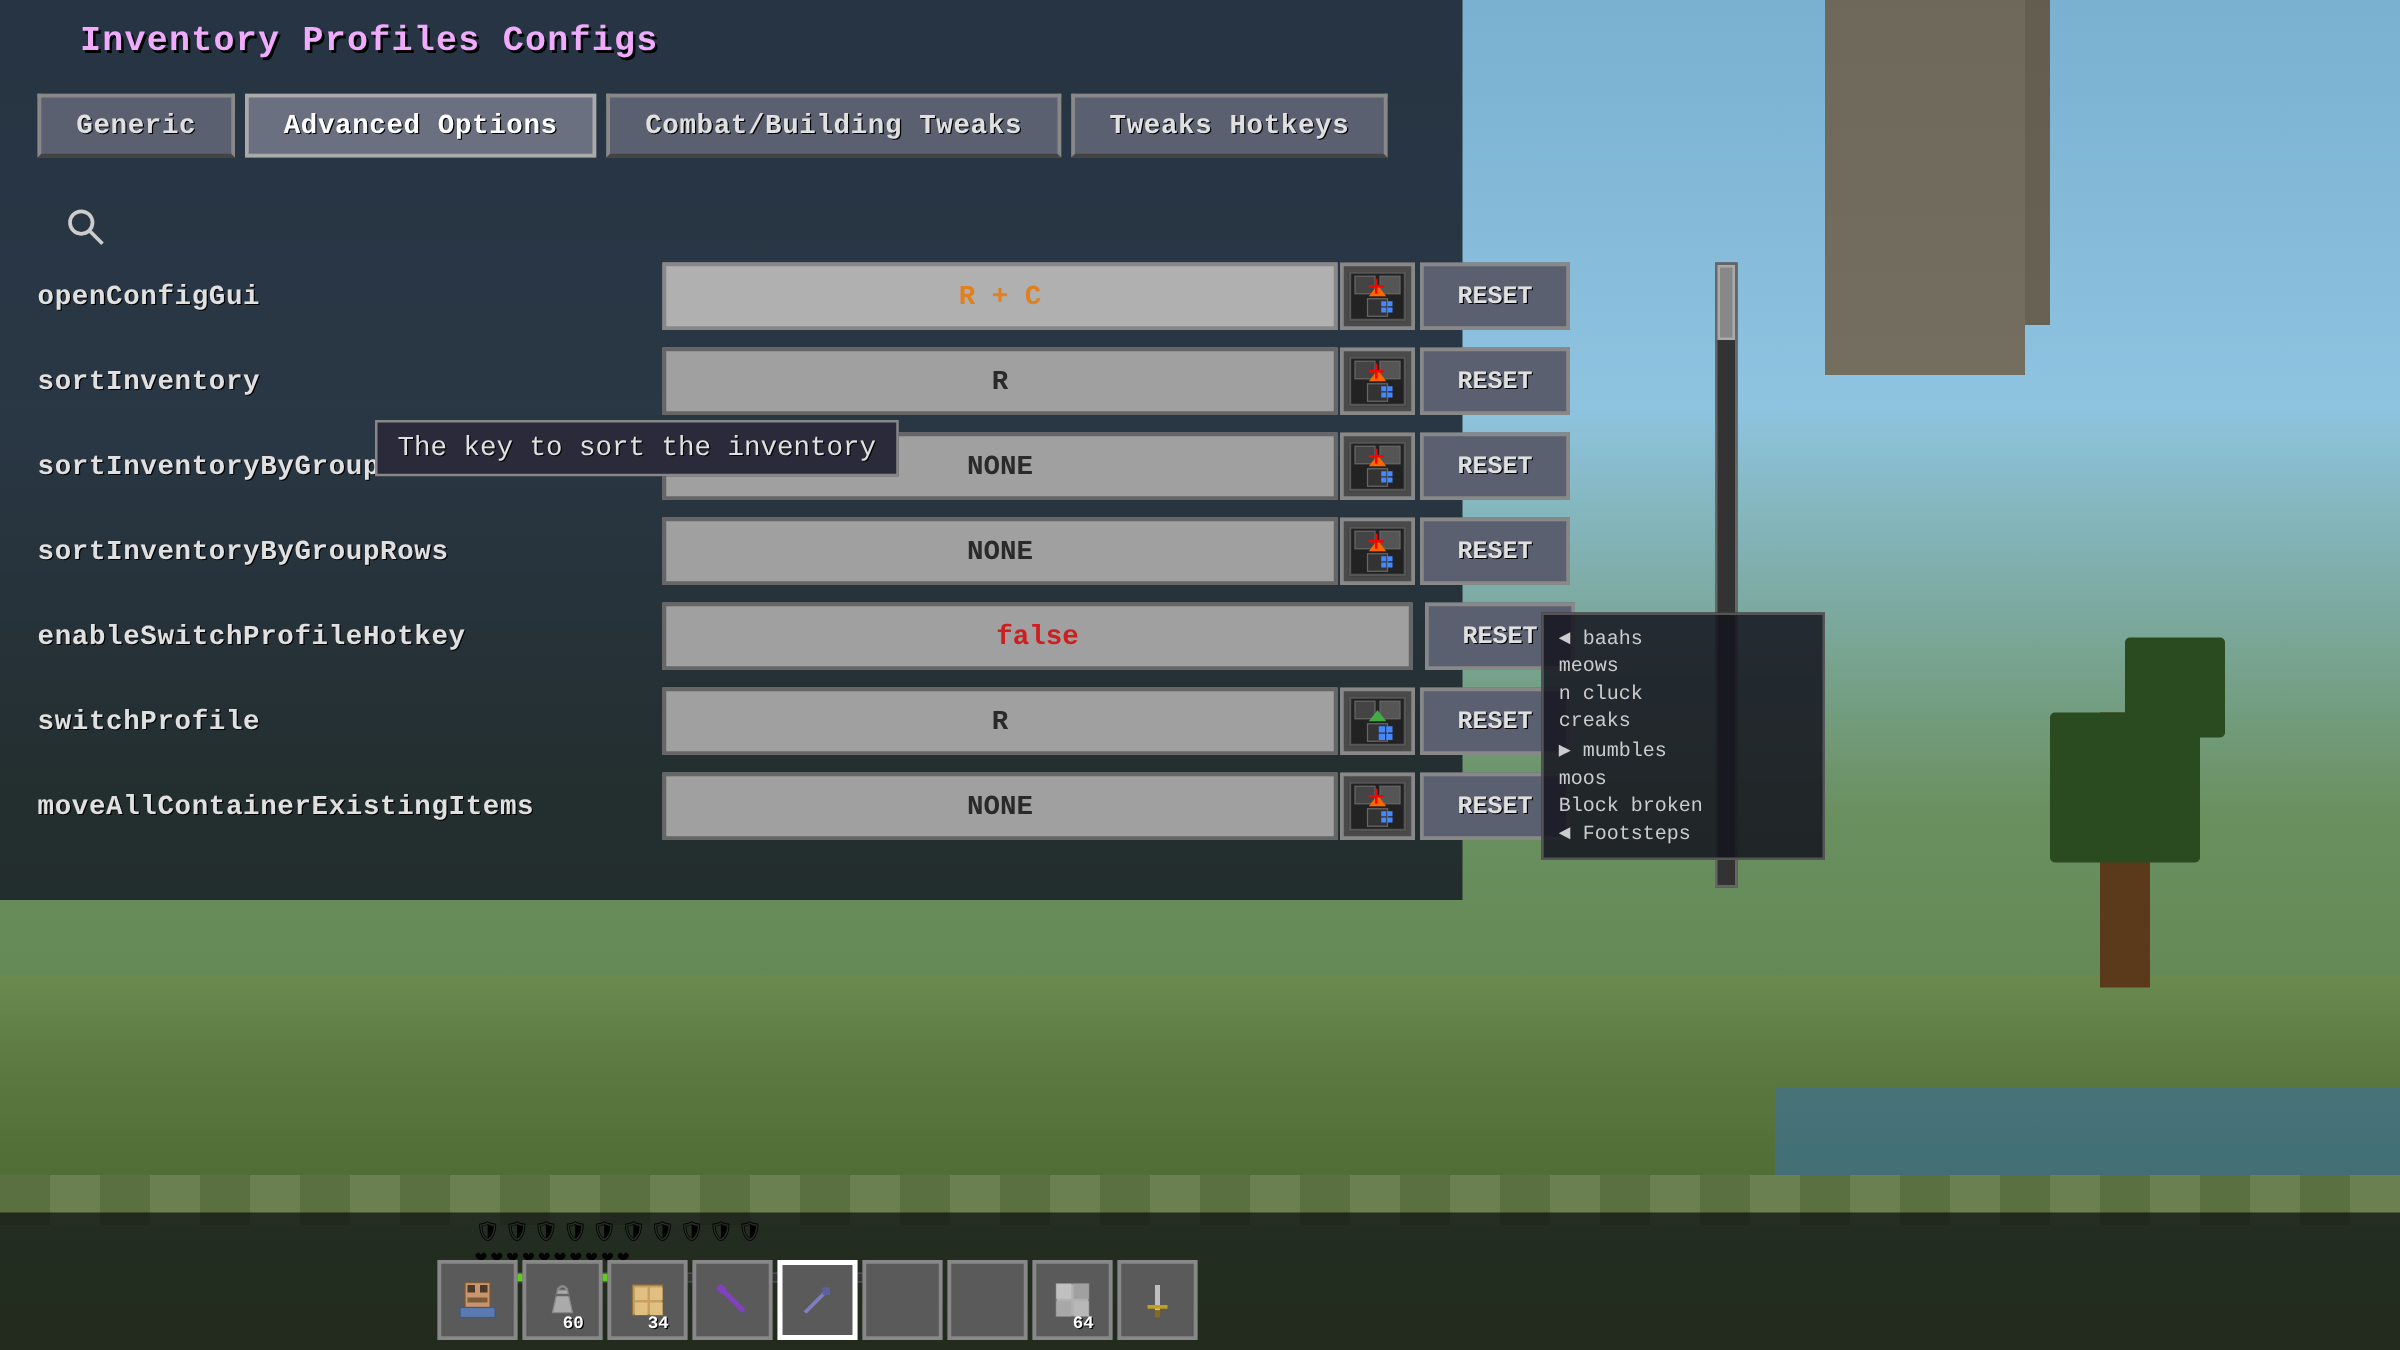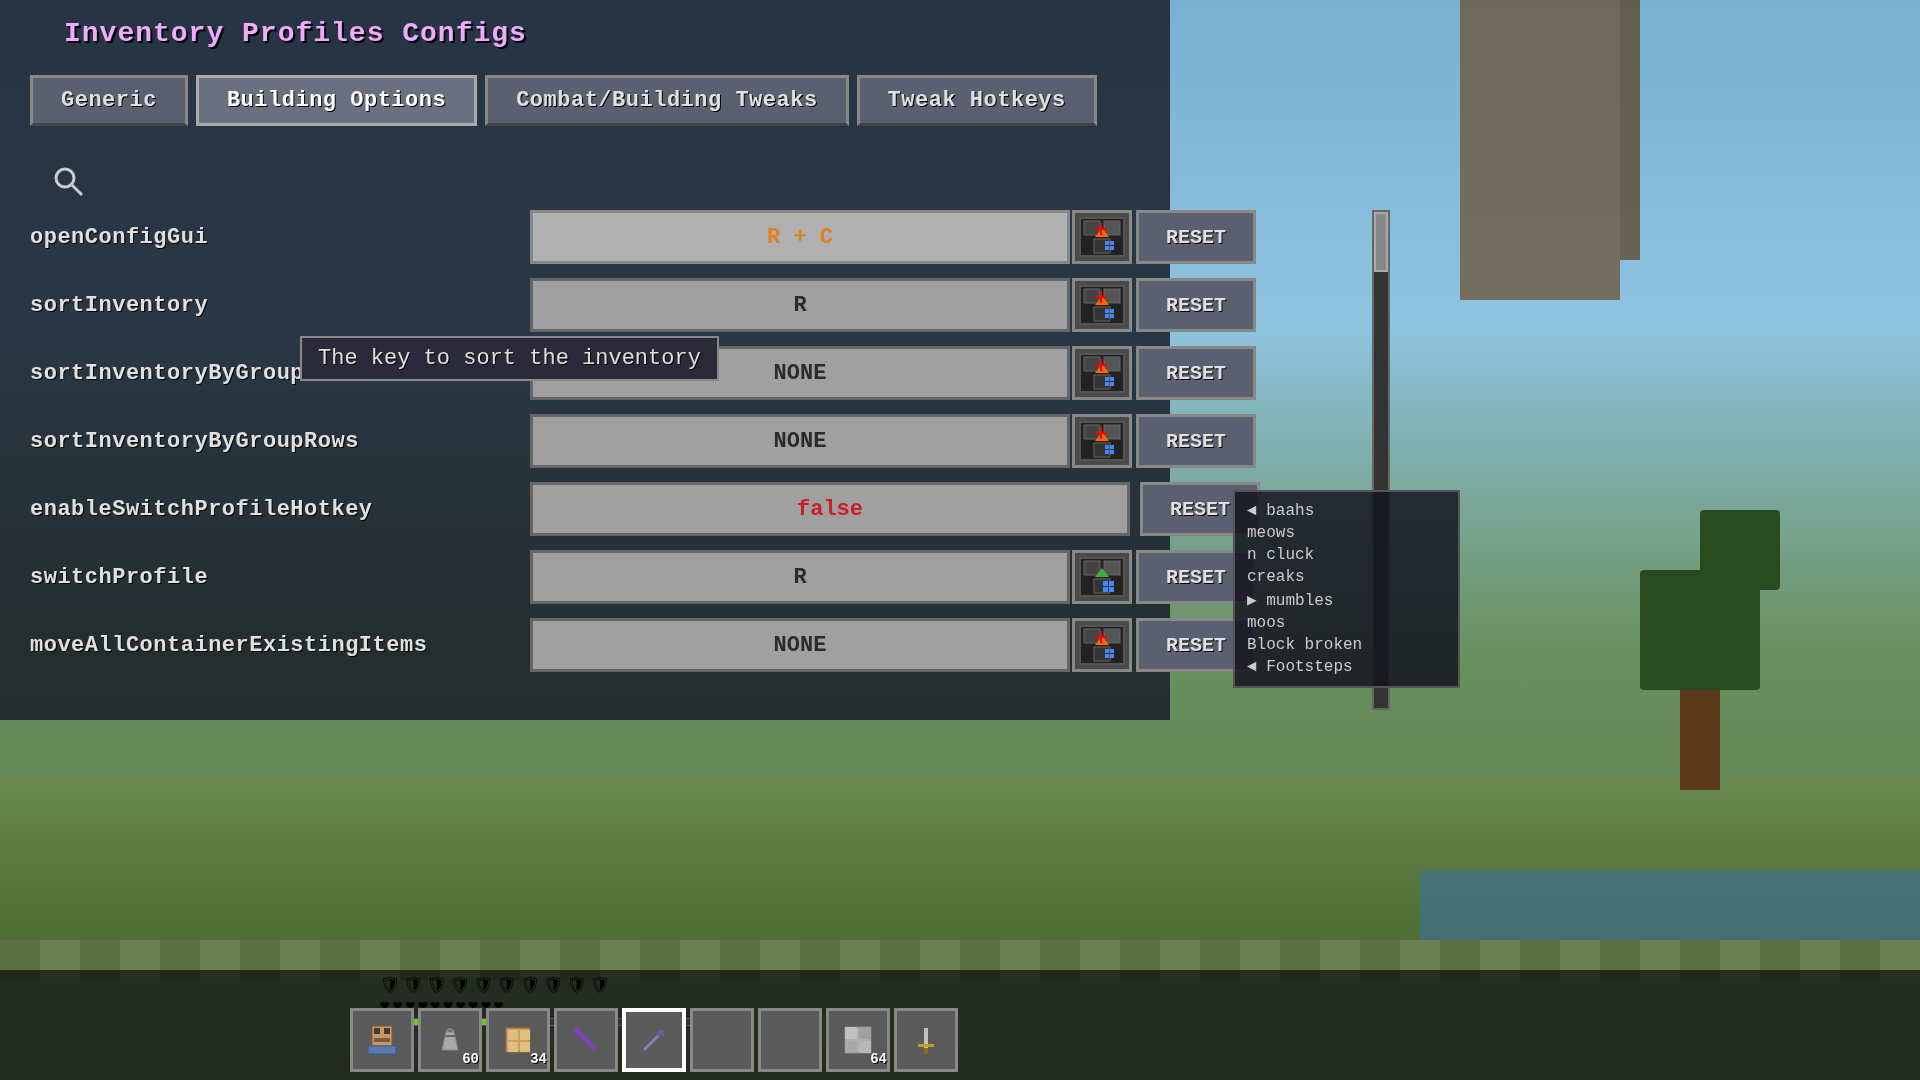--- a/index.html
+++ b/index.html
@@ -327,21 +327,21 @@
     }
 
     .hotbar-slot.selected {
       border-color: #fff;
       border-width: 4px;
     }
 
     .hotbar-slot .item-count {
       position: absolute;
       bottom: 2px;
-      right: 0;
+      right: 12px;
       font-size: 14px;
       color: #fff;
       text-shadow: 1px 1px 0 #000;
       font-weight: bold;
     }
 
     
     .item-icon {
       width: 40px;
       height: 40px;
@@ -376,23 +376,23 @@
 </div>
 
 <div class="panel-overlay"></div>
 
 <div class="ui-container">
 
   <div class="page-title">Inventory Profiles Configs</div>
 
   <div class="tab-bar">
     <button class="tab-btn">Generic</button>
-    <button class="tab-btn active">Building Options</button>
+    <button class="tab-btn active">Advanced Options</button>
     <button class="tab-btn">Combat/Building Tweaks</button>
-    <button class="tab-btn">Tweak Hotkeys</button>
+    <button class="tab-btn">Tweaks Hotkeys</button>
   </div>
 
   <div class="search-icon-area">
     <svg width="32" height="32" viewBox="0 0 32 32" fill="none">
       <circle cx="13" cy="13" r="9" stroke="#ccc" stroke-width="3"></circle>
       <line x1="20" y1="20" x2="30" y2="30" stroke="#ccc" stroke-width="3"></line>
     </svg>
   </div>
 
   <div class="config-area">

